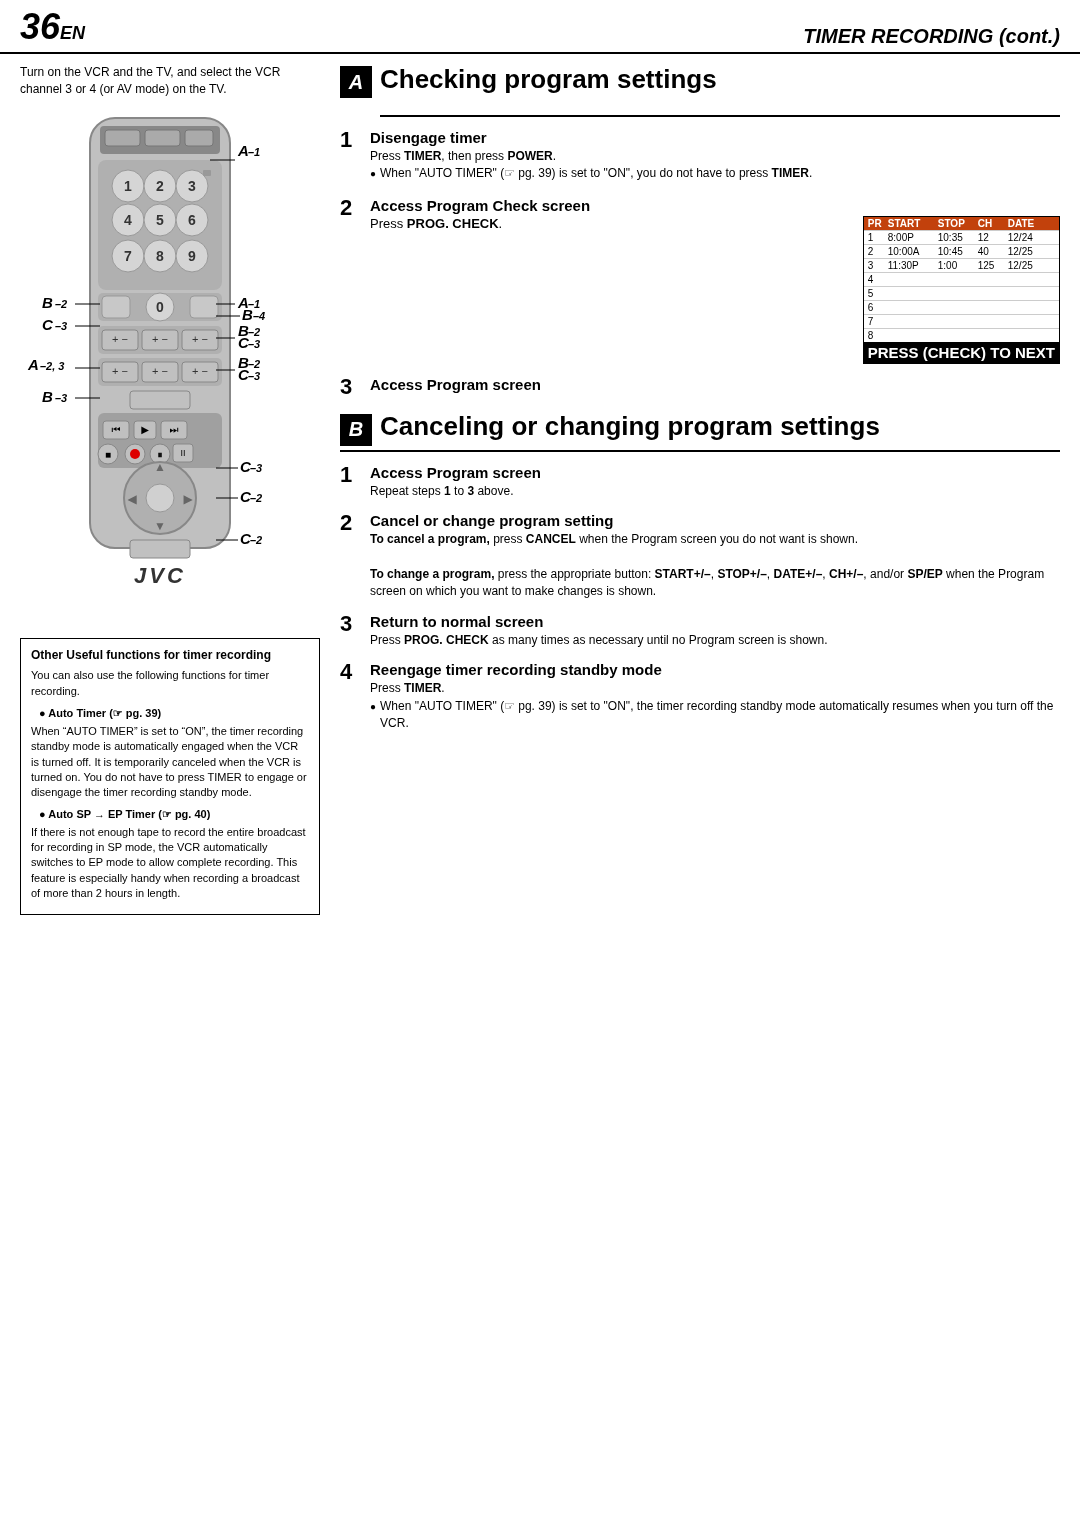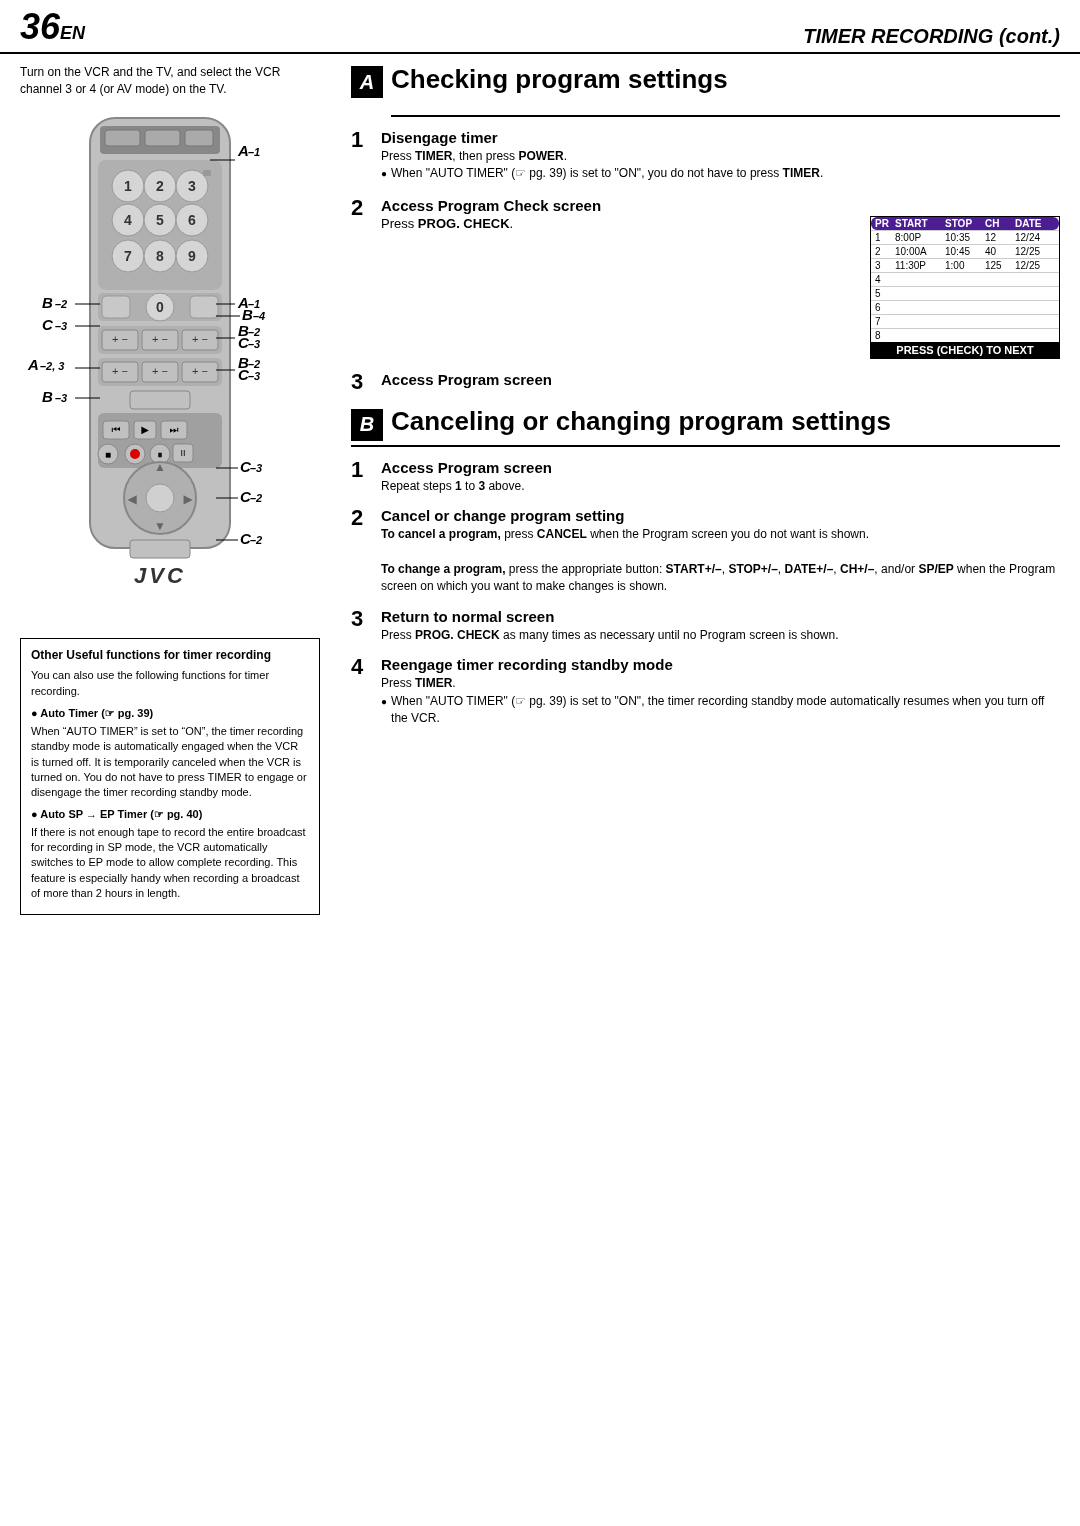--- a/index.html
+++ b/index.html
@@ -28,21 +28,21 @@
     .page-title {
       font-size: 20px;
       font-weight: bold;
       font-style: italic;
     }
 
     
     .main-content {
       display: flex;
       padding: 10px 20px;
-      gap: 31px;
+      gap: 20px;
     }
 
     
     .left-col {
       width: 300px;
       flex-shrink: 0;
     }
 
     .intro-text {
       font-size: 12px;
@@ -64,20 +64,21 @@
       margin-bottom: 4px;
     }
     .info-box p {
       margin-bottom: 4px;
     }
     .info-item-title {
       font-weight: bold;
       font-size: 11px;
       margin-top: 6px;
       margin-bottom: 2px;
+      margin-left: 8px;
     }
 
     
     .right-col {
       flex: 1;
     }
 
     
     .section-a {
       display: flex;
@@ -147,43 +148,42 @@
     .prog-check-text {
       flex: 1;
     }
     .prog-table-wrap {
       border: 1px solid #000;
       font-size: 10px;
       min-width: 190px;
     }
     .prog-table-header {
       display: flex;
-      background: #4c1d95;
+      background: #c2410c;
       color: #fff;
       font-weight: bold;
       font-size: 10px;
-      border-radius: 6px;
     }
     .prog-table-header span, .prog-table-row span {
       padding: 1px 4px;
     }
     .prog-table-header .col-pr, .prog-table-row .col-pr { width: 20px; }
     .prog-table-header .col-start, .prog-table-row .col-start { width: 50px; }
     .prog-table-header .col-stop, .prog-table-row .col-stop { width: 40px; }
     .prog-table-header .col-ch, .prog-table-row .col-ch { width: 30px; }
     .prog-table-header .col-date, .prog-table-row .col-date { width: 40px; }
     .prog-table-row {
       display: flex;
       border-top: 1px solid #ccc;
       font-size: 10px;
     }
     .prog-table-footer {
       background: #000;
       color: #fff;
-      font-size: 11px;
+      font-size: 15px;
       text-align: center;
       padding: 2px 4px;
       font-weight: bold;
     }
 
     
     .section-b-heading {
       display: flex;
       align-items: flex-start;
       gap: 8px;

